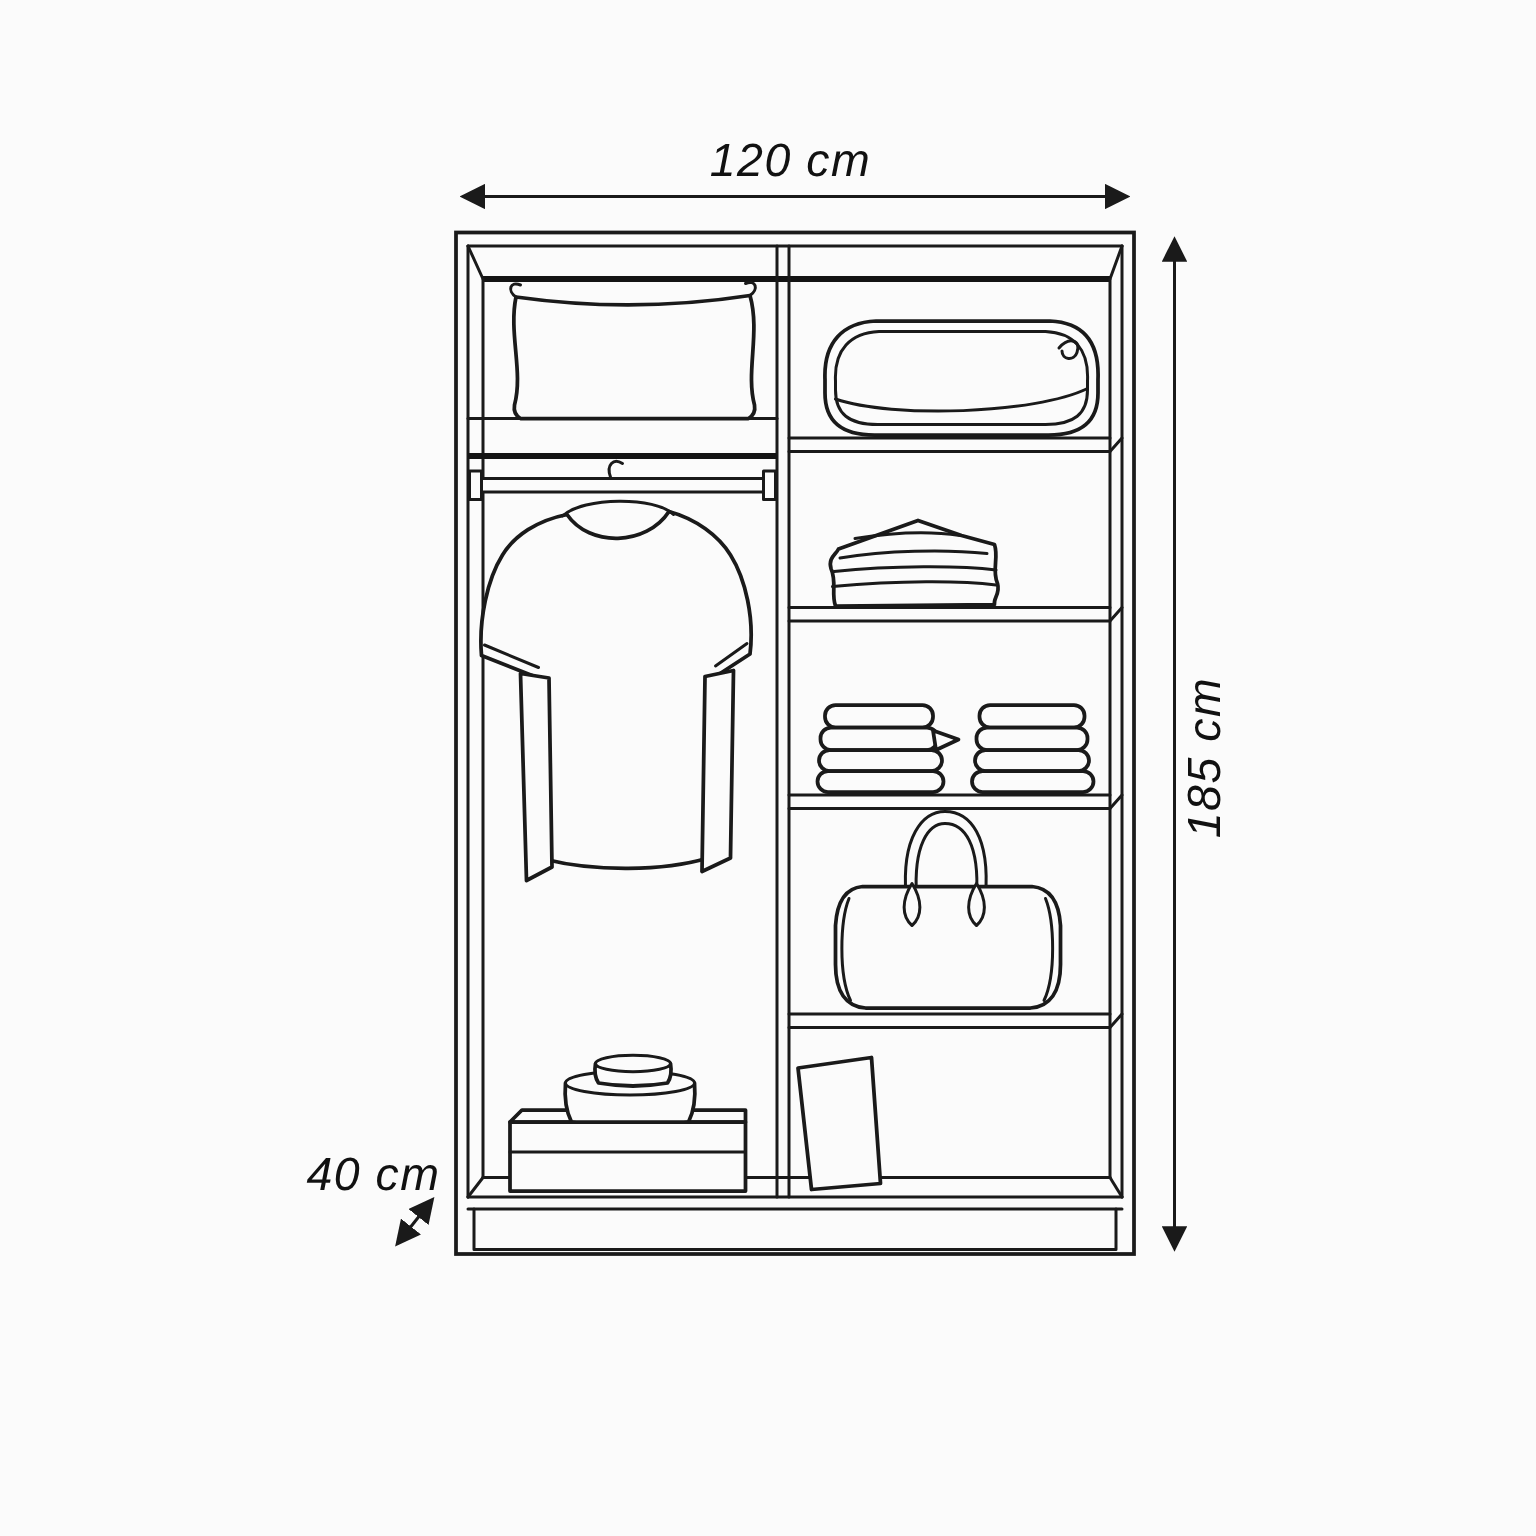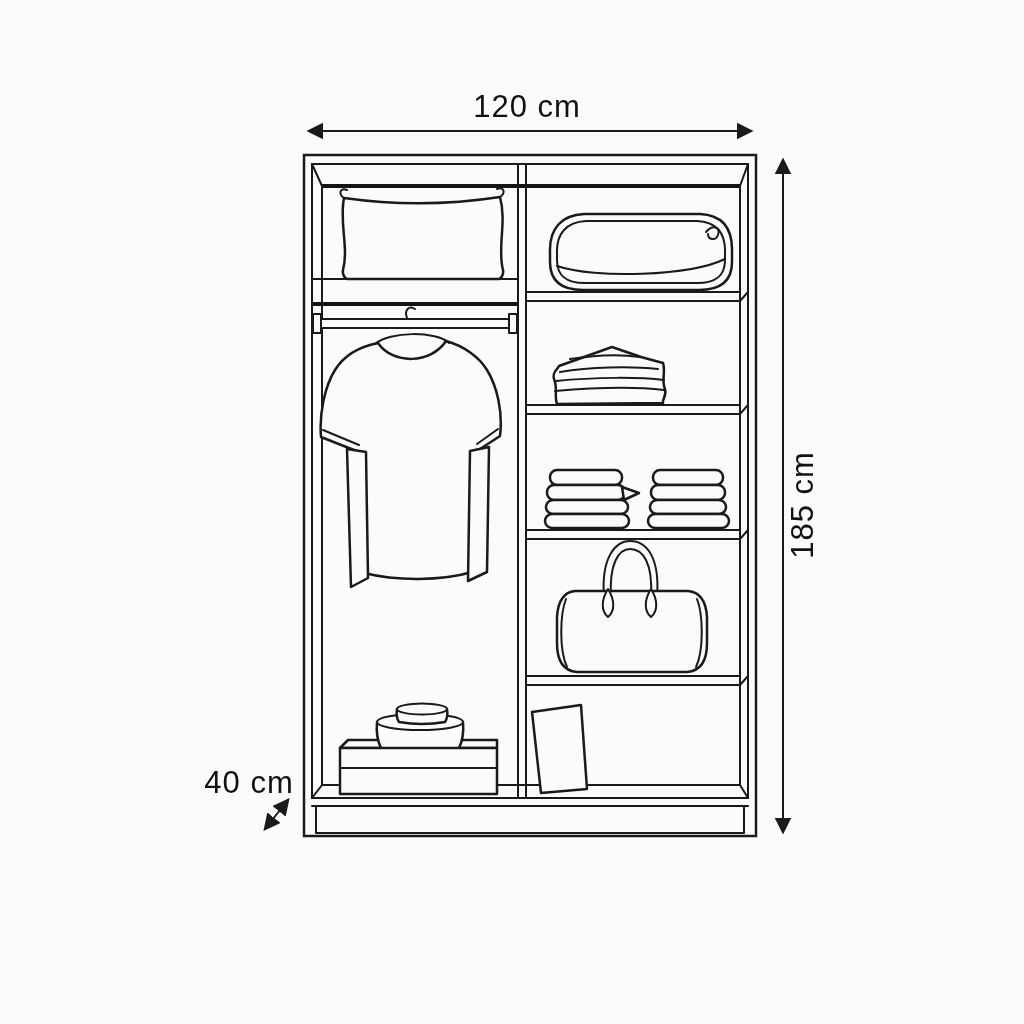--- a/index.html
+++ b/index.html
@@ -8,20 +8,21 @@
     width: 1024px;
     height: 1024px;
     background: #fbfbfb;
     font-family: "Liberation Sans", sans-serif;
   }
   .canvas {
     position: relative;
     width: 1024px;
     height: 1024px;
     overflow: hidden;
+    font-style: italic;
   }
   svg { display: block; }
   .ln   { fill: none; stroke: #1a1a1a; stroke-width: 2; stroke-linecap: round; stroke-linejoin: round; }
   .ln-heavy { fill: none; stroke: #141414; stroke-width: 4; stroke-linecap: butt; }
   .ln-frame { fill: none; stroke: #1a1a1a; stroke-width: 2.5; stroke-linejoin: miter; }
   .shape { fill: #fbfbfb; stroke: #1a1a1a; stroke-width: 2.5; stroke-linecap: round; stroke-linejoin: round; }
   .shape-thin { fill: #fbfbfb; stroke: #1a1a1a; stroke-width: 2; stroke-linecap: round; stroke-linejoin: round; }
   .dim-line { fill: none; stroke: #1a1a1a; stroke-width: 2; }
   .dim-text {
     fill: #111111;

